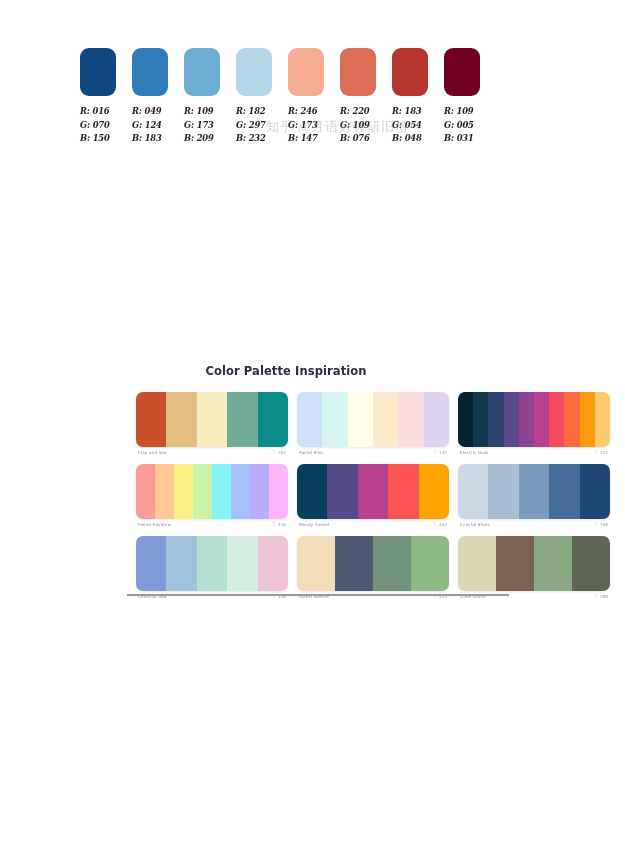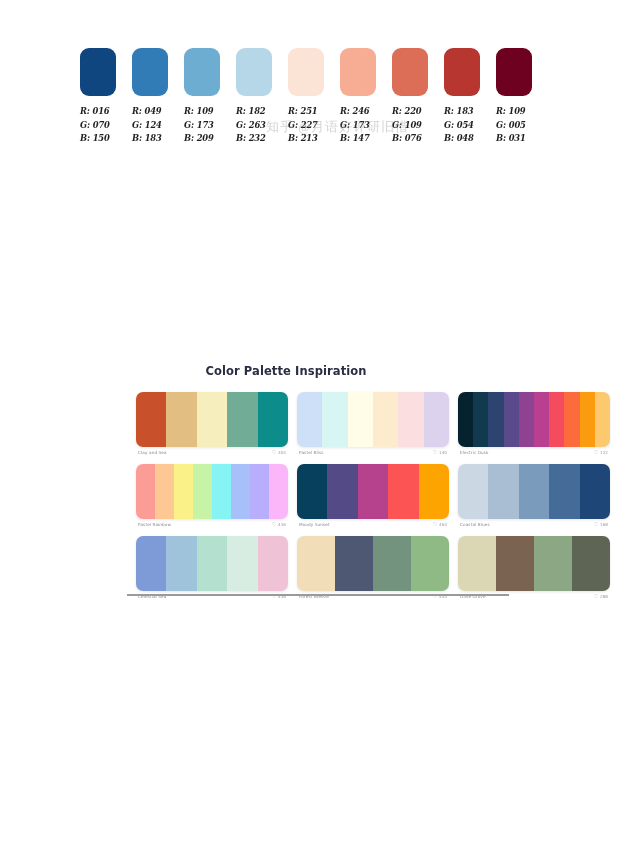--- a/index.html
+++ b/index.html
@@ -170,30 +170,22 @@
         <div class="rgb-vals">
           <div>R: 109</div>
           <div>G: 173</div>
           <div>B: 209</div>
         </div>
       </div>
       <div class="rgb-col">
         <div class="rgb-chip" style="background: rgb(182, 215, 232);"></div>
         <div class="rgb-vals">
           <div>R: 182</div>
-          <div>G: 263</div>
+          <div>G: 297</div>
           <div>B: 232</div>
-        </div>
-      </div>
-      <div class="rgb-col">
-        <div class="rgb-chip" style="background: rgb(251, 227, 213);"></div>
-        <div class="rgb-vals">
-          <div>R: 251</div>
-          <div>G: 227</div>
-          <div>B: 213</div>
         </div>
       </div>
       <div class="rgb-col">
         <div class="rgb-chip" style="background: rgb(246, 173, 147);"></div>
         <div class="rgb-vals">
           <div>R: 246</div>
           <div>G: 173</div>
           <div>B: 147</div>
         </div>
       </div>

